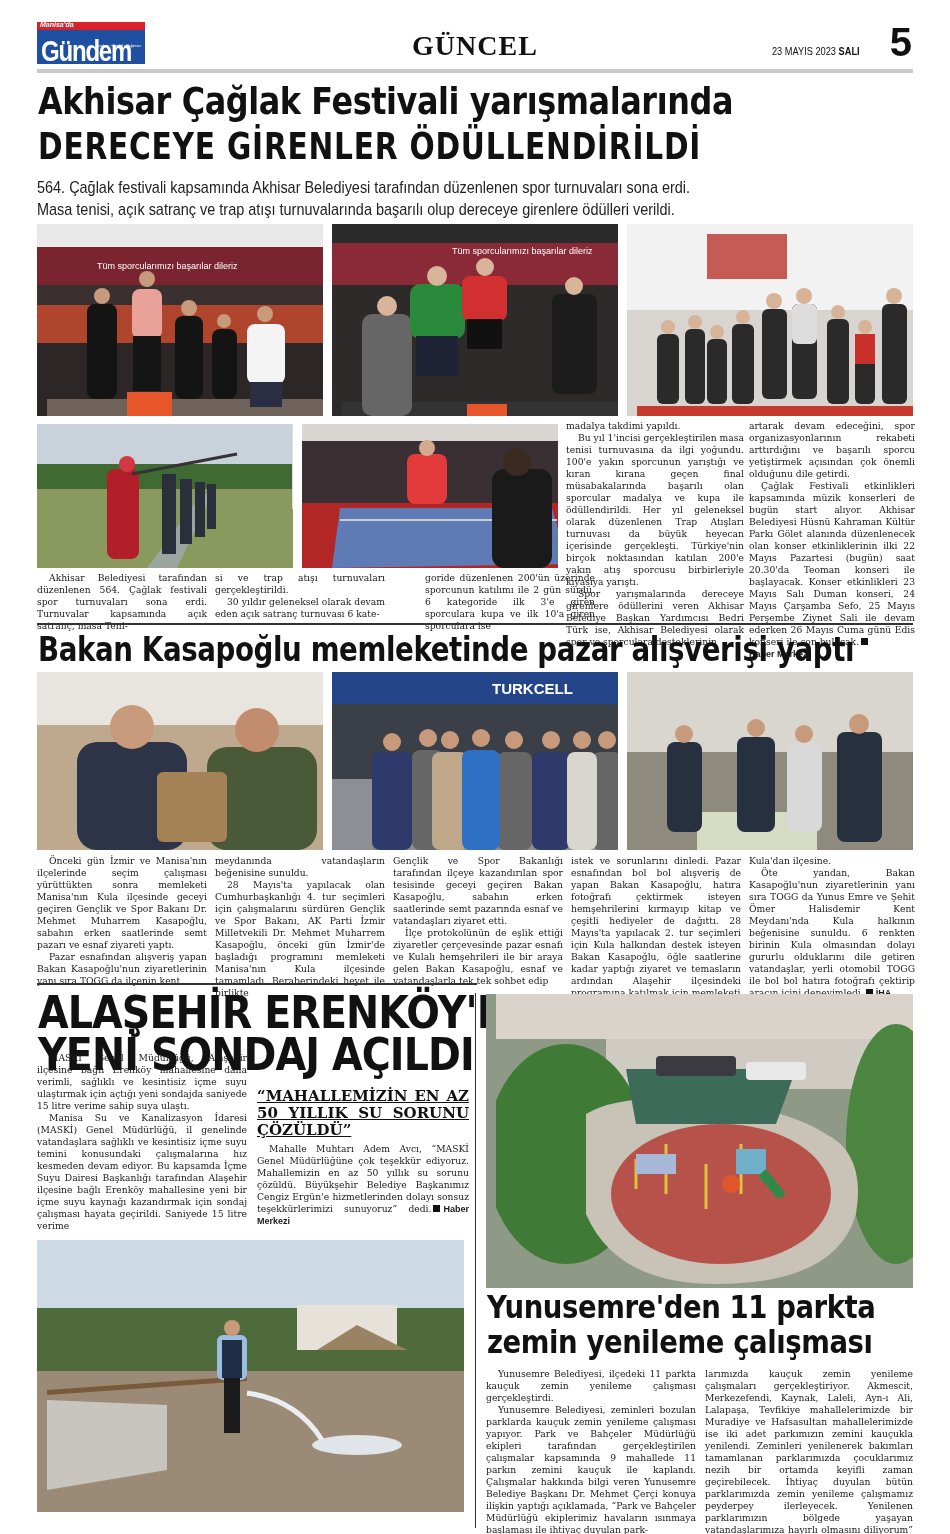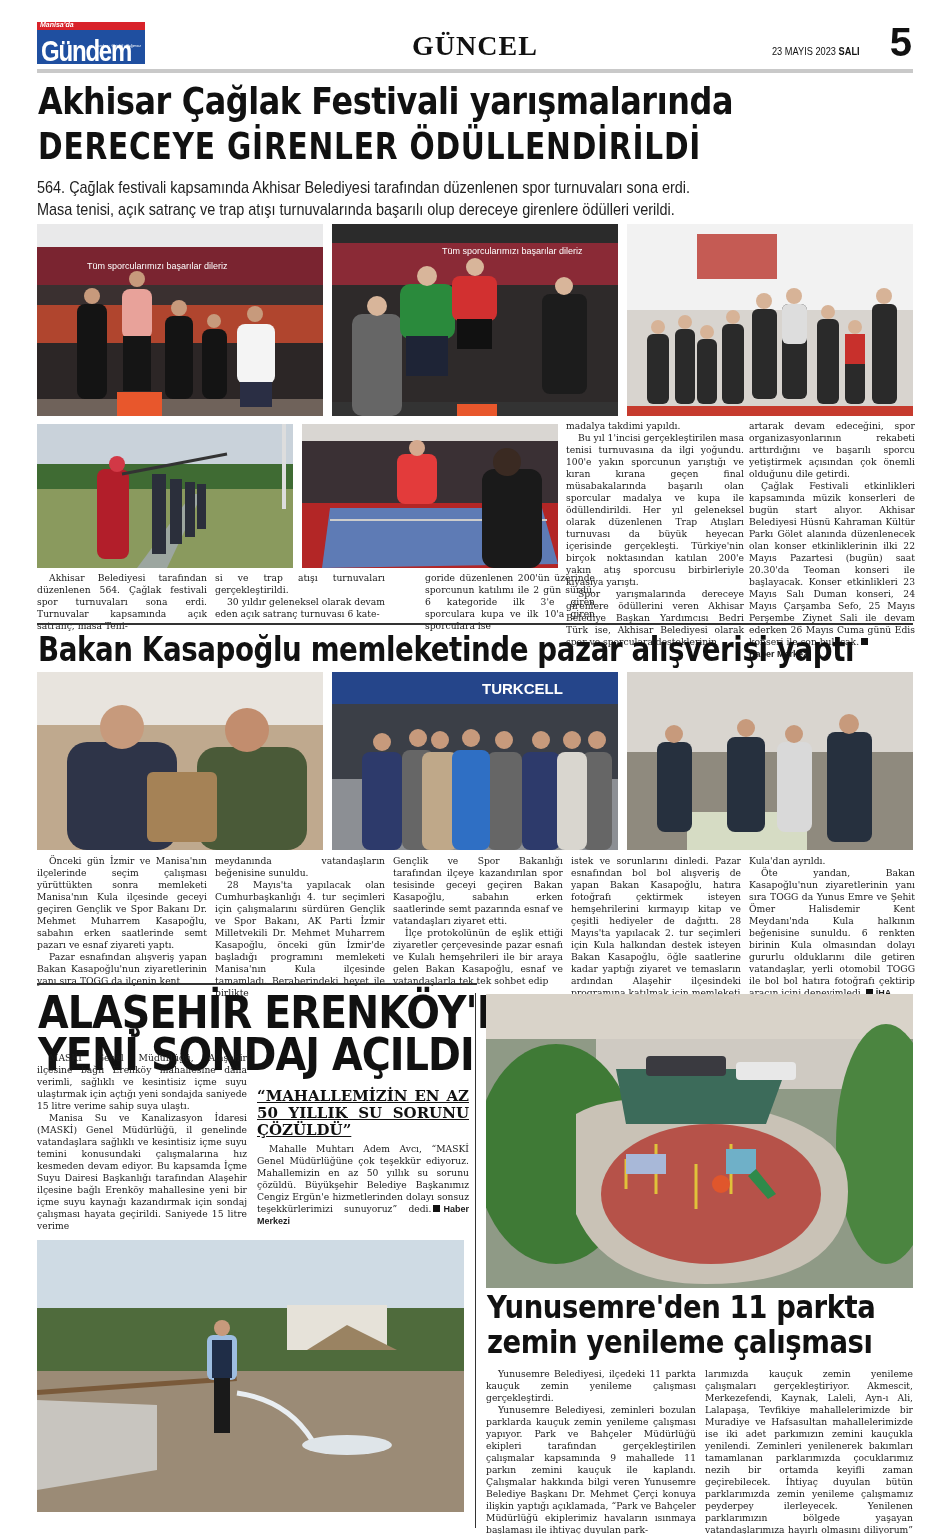--- a/index.html
+++ b/index.html
@@ -16,21 +16,21 @@
   .logo .tiny { position:absolute; right:4px; top:14px; font: 3.5px "Liberation Sans", sans-serif; color:#fff; }
   .section { left: 0; width: 950px; top: 30px; text-align:center; font: bold 28px "Liberation Serif", serif; letter-spacing: 1px; }
   .date { right: 90px; top: 45px; font: 10.5px "Liberation Sans", sans-serif; transform: scaleX(0.88); transform-origin:right; }
   .date b { font-weight:bold; }
   .pageno { right: 38px; top: 20px; font: bold 40px "Liberation Sans", sans-serif; }
   .mast-rule { left: 37px; top: 69px; width: 876px; height: 4px; background: #c9c9c9; }
 
   .h1 { font-family: "DejaVu Sans", sans-serif; font-weight: bold; color:#111; white-space:nowrap; transform-origin:left top; }
   .lead { font: 17px/22px "Liberation Sans", sans-serif; color:#222; transform: scaleX(0.85); transform-origin:left top; white-space:nowrap; }
 
-  .photo { overflow:hidden; }
+  .photo { overflow:hidden;padding-left:10px; }
   .body-col { font: 9.2px/12px "DejaVu Serif", serif; color:#1a1a1a; text-align:justify; hyphens: auto; }
   .body-col p { text-indent: 12px; }
   .body-col p.noind { text-indent: 0; }
   .sig { font: bold 9px "Liberation Sans", sans-serif; margin-top: 16px; }
   .rule-h { height: 2px; background: #333; }
   .rule-v { width: 1px; background: #333; }
   .subhead { font: bold 15px/17px "DejaVu Serif", serif; color:#111;text-decoration:underline; }
   .sq { display:inline-block; width:7px; height:7px; background:#111; margin: 0 3px 0 2px; vertical-align: 0; }
 </style>
 </head>
@@ -235,21 +235,21 @@
     <p>28 Mayıs'ta yapılacak olan Cumhurbaşkanlığı 4. tur seçimleri için çalışmalarını sürdüren Gençlik ve Spor Bakanı, AK Parti İzmir Milletvekili Dr. Mehmet Muharrem Kasapoğlu, önceki gün İzmir'de başladığı programını memleketi Manisa'nın Kula ilçesinde tamamladı. Beraberindeki heyet ile birlikte</p>
   </div>
 <div class="abs body-col" style="left:393px;top:855px;width:170px;">
     <p class="noind">Gençlik ve Spor Bakanlığı tarafından ilçeye kazandırılan spor tesisinde geceyi geçiren Bakan Kasapoğlu, sabahın erken saatlerinde semt pazarında esnaf ve vatandaşları ziyaret etti.</p>
     <p>İlçe protokolünün de eşlik ettiği ziyaretler çerçevesinde pazar esnafı ve Kulalı hemşehrileri ile bir araya gelen Bakan Kasapoğlu, esnaf ve vatandaşlarla tek tek sohbet edip</p>
   </div>
 <div class="abs body-col" style="left:571px;top:855px;width:170px;">
     <p class="noind">istek ve sorunlarını dinledi. Pazar esnafından bol bol alışveriş de yapan Bakan Kasapoğlu, hatıra fotoğrafı çektirmek isteyen hemşehrilerini kırmayıp kitap ve çeşitli hediyeler de dağıttı. 28 Mayıs'ta yapılacak 2. tur seçimleri için Kula halkından destek isteyen Bakan Kasapoğlu, öğle saatlerine kadar yaptığı ziyaret ve temasların ardından Alaşehir ilçesindeki programına katılmak için memleketi</p>
   </div>
 <div class="abs body-col" style="left:749px;top:855px;width:166px;">
-    <p class="noind">Kula'dan ayrıldı.</p>
+    <p class="noind">Kula'dan ilçesine.</p>
     <p><span>Öte yandan, Bakan Kasapoğlu'nun ziyaretlerinin yanı sıra TOGG da Yunus Emre ve Şehit Ömer Halisdemir Kent Meydanı'nda Kula halkının beğenisine sunuldu. 6 renkten birinin Kula olmasından dolayı gururlu olduklarını dile getiren vatandaşlar, yerli otomobil TOGG ile bol bol hatıra fotoğrafı çektirip aracın içini deneyimledi.</span><span class="sq"></span><span class="sig">İHA</span></p>
   </div>
 <div class="abs rule-h" style="left:37px;top:983px;width:440px;"></div>
 <div class="abs rule-v" style="left:475px;top:993px;height:535px;"></div>
 
 <div class="abs h1" style="left:38px;top:990px;font-size:44px;line-height:46px;transform:scaleX(0.9);letter-spacing:-1px;">ALAŞEHİR ERENKÖY'E</div>
 <div class="abs h1" style="left:38px;top:1032px;font-size:44px;line-height:46px;transform:scaleX(0.9);letter-spacing:-1px;">YENİ SONDAJ AÇILDI</div>
 
 <div class="abs body-col" style="left:37px;top:1052px;width:210px;">
     <p>MASKİ Genel Müdürlüğü, Alaşehir ilçesine bağlı Erenköy mahallesine daha verimli, sağlıklı ve kesintisiz içme suyu ulaştırmak için açtığı yeni sondajda saniyede 15 litre verime sahip suya ulaştı.</p>

